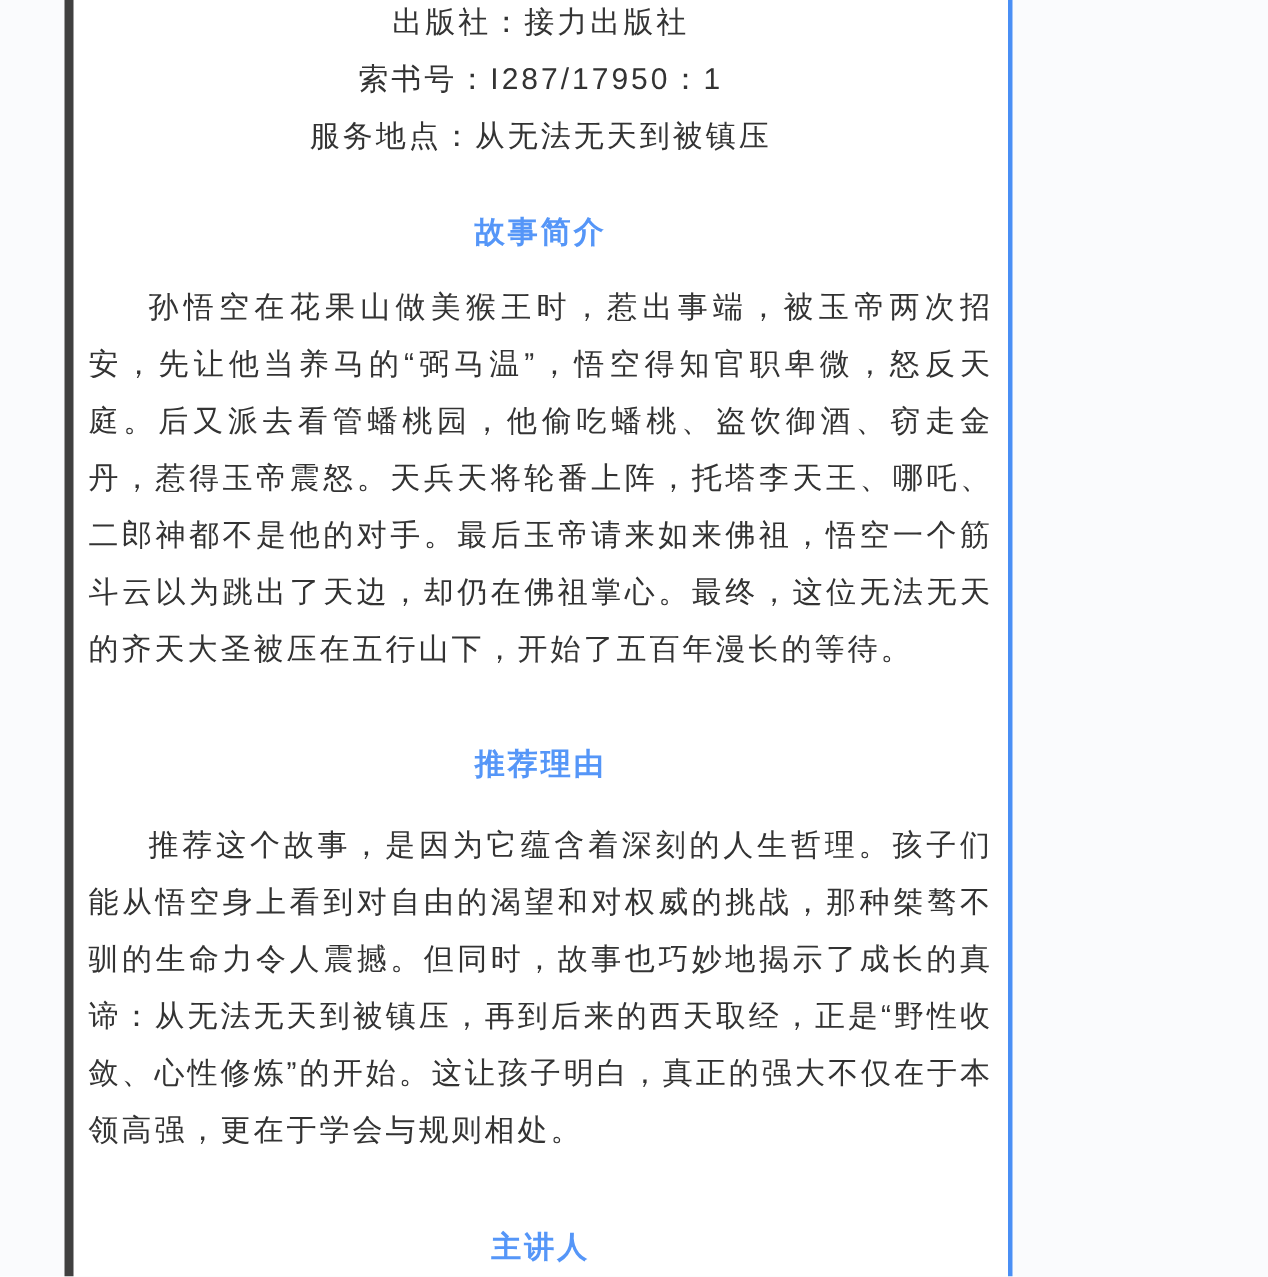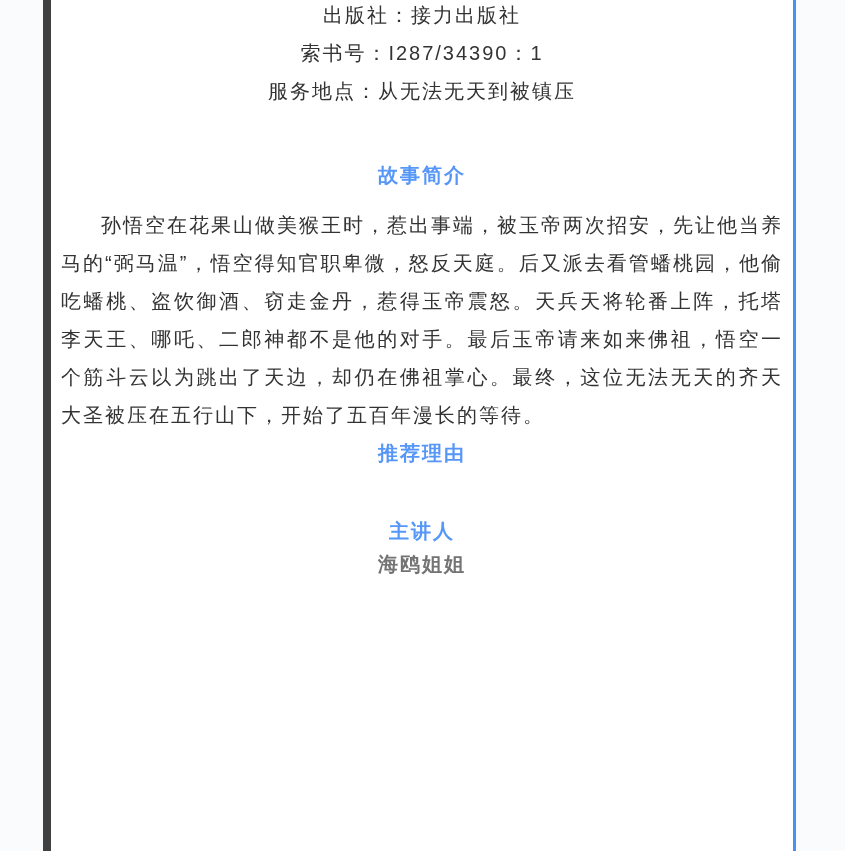--- a/index.html
+++ b/index.html
@@ -9,24 +9,24 @@
   body {
     width: 845px;
     height: 851px;
     background: #fafbfd;
     font-family: "Liberation Sans", "DejaVu Sans", sans-serif;
     overflow: hidden;
   }
   .content-frame {
     box-sizing: border-box;
     margin-left: 43px;
-    width: 753px;
+    width: 632px;
     height: 851px;
     background: #ffffff;
-    border-left: 8px solid #404040;
+    border-left: 6px solid #404040;
     border-right: 3px solid #4a8ff5;
     padding: 0 10px;
     overflow: hidden;
   }
   p {
     margin: 0;
     font-size: 20px;
     line-height: 38px;
     letter-spacing: 2px;
     color: #333333;
@@ -35,54 +35,55 @@
   .top-info { margin-top: -4px; }
   .heading {
     color: #5596f8;
     font-weight: bold;
     text-align: center;
   }
   .para {
     text-align: justify;
     text-indent: 2em;
   }
-  .h-story { margin-top: 46px; }
+  .h-story { margin-top: 26px; }
   .p-story { margin-top: 12px; }
-  .h-reco  { }
+  .h-reco  { margin-top: 39px; }
   .p-reco  { margin-top: 16px; }
   .h-speaker {
     margin-top: 45px;
     line-height: 28px;
   }
   .speaker-name {
     margin-top: 5px;
     line-height: 28px;
     font-weight: bold;
     color: #737373;
     text-align: center;
   }
 </style>
 </head>
 <body>
 
 <div class="content-frame">
 
   <div class="top-info">
     <p class="center">出版社：接力出版社</p>
-    <p class="center">索书号：I287/34390：1</p>
+    <p class="center">索书号：I287/17950：1</p>
     <p class="center">服务地点：从无法无天到被镇压</p>
   </div>
 
   <div>
     <p class="heading h-story">故事简介</p>
     <p class="para p-story">孙悟空在花果山做美猴王时，惹出事端，被玉帝两次招安，先让他当养马的“弼马温”，悟空得知官职卑微，怒反天庭。后又派去看管蟠桃园，他偷吃蟠桃、盗饮御酒、窃走金丹，惹得玉帝震怒。天兵天将轮番上阵，托塔李天王、哪吒、二郎神都不是他的对手。最后玉帝请来如来佛祖，悟空一个筋斗云以为跳出了天边，却仍在佛祖掌心。最终，这位无法无天的齐天大圣被压在五行山下，开始了五百年漫长的等待。</p>
   </div>
 
   <div>
     <p class="heading h-reco">推荐理由</p>
+    <p class="para p-reco">推荐这个故事，是因为它蕴含着深刻的人生哲理。孩子们能从悟空身上看到对自由的渴望和对权威的挑战，那种桀骜不驯的生命力令人震撼。但同时，故事也巧妙地揭示了成长的真谛：从无法无天到被镇压，再到后来的西天取经，正是“野性收敛、心性修炼”的开始。这让孩子明白，真正的强大不仅在于本领高强，更在于学会与规则相处。</p>
   </div>
 
   <div>
     <p class="heading h-speaker">主讲人</p>
     <p class="speaker-name">海鸥姐姐</p>
   </div>
 
 </div>
 
 </body></html>

